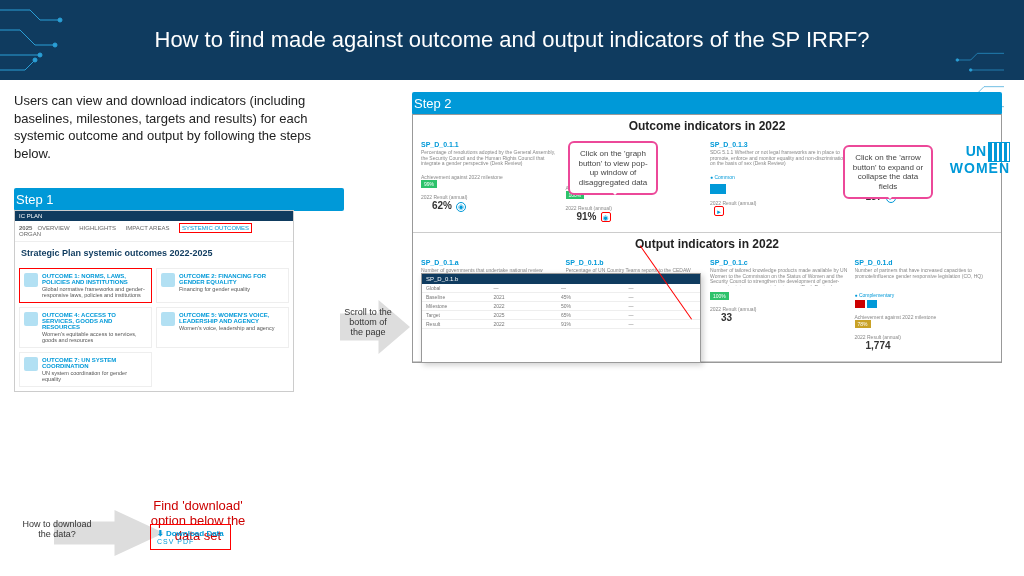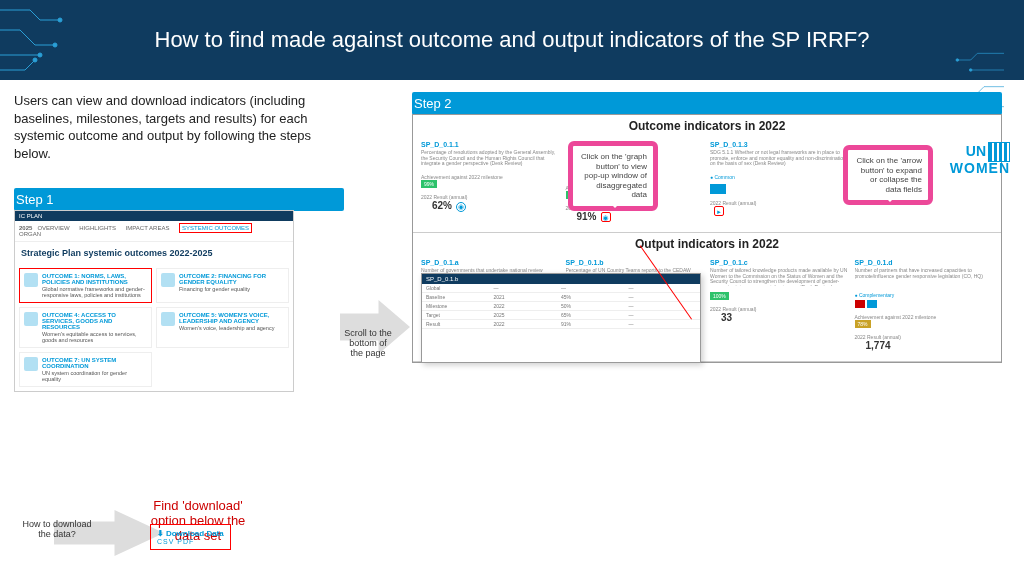--- a/index.html
+++ b/index.html
@@ -31,38 +31,38 @@
   .s1-grid { display: grid; grid-template-columns: 1fr 1fr; gap: 4px; padding: 4px; }
   .s1-card { border: 1px solid #eee; padding: 4px; font-size: 5.5px; color: #555; display: flex; gap: 4px; }
   .s1-card.hl { border: 1.5px solid red; }
   .s1-card .ic { width: 14px; height: 14px; background: #0099d8; border-radius: 2px; flex-shrink: 0; opacity: 0.3; }
   .s1-card .ct { font-size: 5.5px; }
   .s1-card .ct b { color: #0099d8; display: block; font-size: 6px; margin-bottom: 1px; }
 
   
   .arrow-box { position: absolute; left: 340px; top: 220px; width: 80px; height: 60px; }
   .arrow-shape { width: 70px; height: 54px; background: #ddd; clip-path: polygon(0 25%, 55% 25%, 55% 0, 100% 50%, 55% 100%, 55% 75%, 0 75%); position: absolute; }
-  .arrow-text { position: absolute; font-size: 9px; color: #333; text-align: center; width: 52px; left: 2px; top: 29px; line-height: 1.1; }
+  .arrow-text { position: absolute; font-size: 9px; color: #333; text-align: center; width: 52px; left: 2px; top: 8px; line-height: 1.1; }
 
   
   .step2-panel { position: absolute; left: 412px; top: 34px; width: 590px; border: 1px solid #999; background: #fff; }
   .s2-section { border-bottom: 1px solid #ccc; }
   .s2-title { text-align: center; font-size: 12px; font-weight: bold; color: #222; padding: 4px; }
   .s2-row { display: flex; padding: 4px 8px 10px; gap: 6px; position: relative; }
   .s2-card { flex: 1; font-size: 6px; color: #555; position: relative; }
   .s2-card .code { color: #0099d8; font-weight: bold; font-size: 7px; }
   .s2-card .desc { font-size: 5px; color: #888; line-height: 1.1; margin: 2px 0 6px; height: 18px; overflow: hidden; }
   .s2-card .badge { background: #2dc26b; color: #fff; font-size: 5px; padding: 1px 3px; display: inline-block; }
   .s2-card .ach-label { font-size: 5px; color: #888; margin-top: 6px; }
   .s2-card .ach-val { font-size: 10px; font-weight: bold; color: #333; padding-left: 11px; }
   .s2-card .ctrl { display: inline-block; width: 10px; height: 10px; border: 1px solid #0099d8; border-radius: 50%; color: #0099d8; font-size: 7px; text-align: center; line-height: 8px; margin-left: 4px; }
   .ctrl.sq { border-radius: 2px; }
   .ctrl.hl { border: 1.5px solid red; border-radius: 2px; padding: 1px; }
 
-  .callout { position: absolute; background: #fff; border: 5px solid #ec4899; border-radius: 6px; padding: 6px; font-size: 8px; color: #444; text-align: right; line-height: 1.2; width: 90px; z-index: 5; }
+  .callout { position: absolute; background: #fff; border: 2px solid #ec4899; border-radius: 6px; padding: 6px; font-size: 8px; color: #444; text-align: center; line-height: 1.2; width: 90px; z-index: 5; }
   .callout::after { content: ""; position: absolute; bottom: -8px; left: 45%; border: 6px solid transparent; border-top-color: #fff; }
   .callout.c1 { left: 155px; top: 26px; }
   .callout.c2 { left: 430px; top: 30px; }
 
   
   .popup { position: absolute; left: 8px; top: 265px; width: 280px; height: 90px; background: #fff; border: 1px solid #999; font-size: 5px; z-index: 4; box-shadow: 2px 2px 6px rgba(0,0,0,.2); }
   .popup-hdr { background: #0f3b5f; color: #fff; padding: 2px 4px; font-size: 6px; }
   .popup-row { display: flex; padding: 1px 4px; border-bottom: 1px solid #eee; }
   .popup-row span { flex: 1; color: #777; }
 

